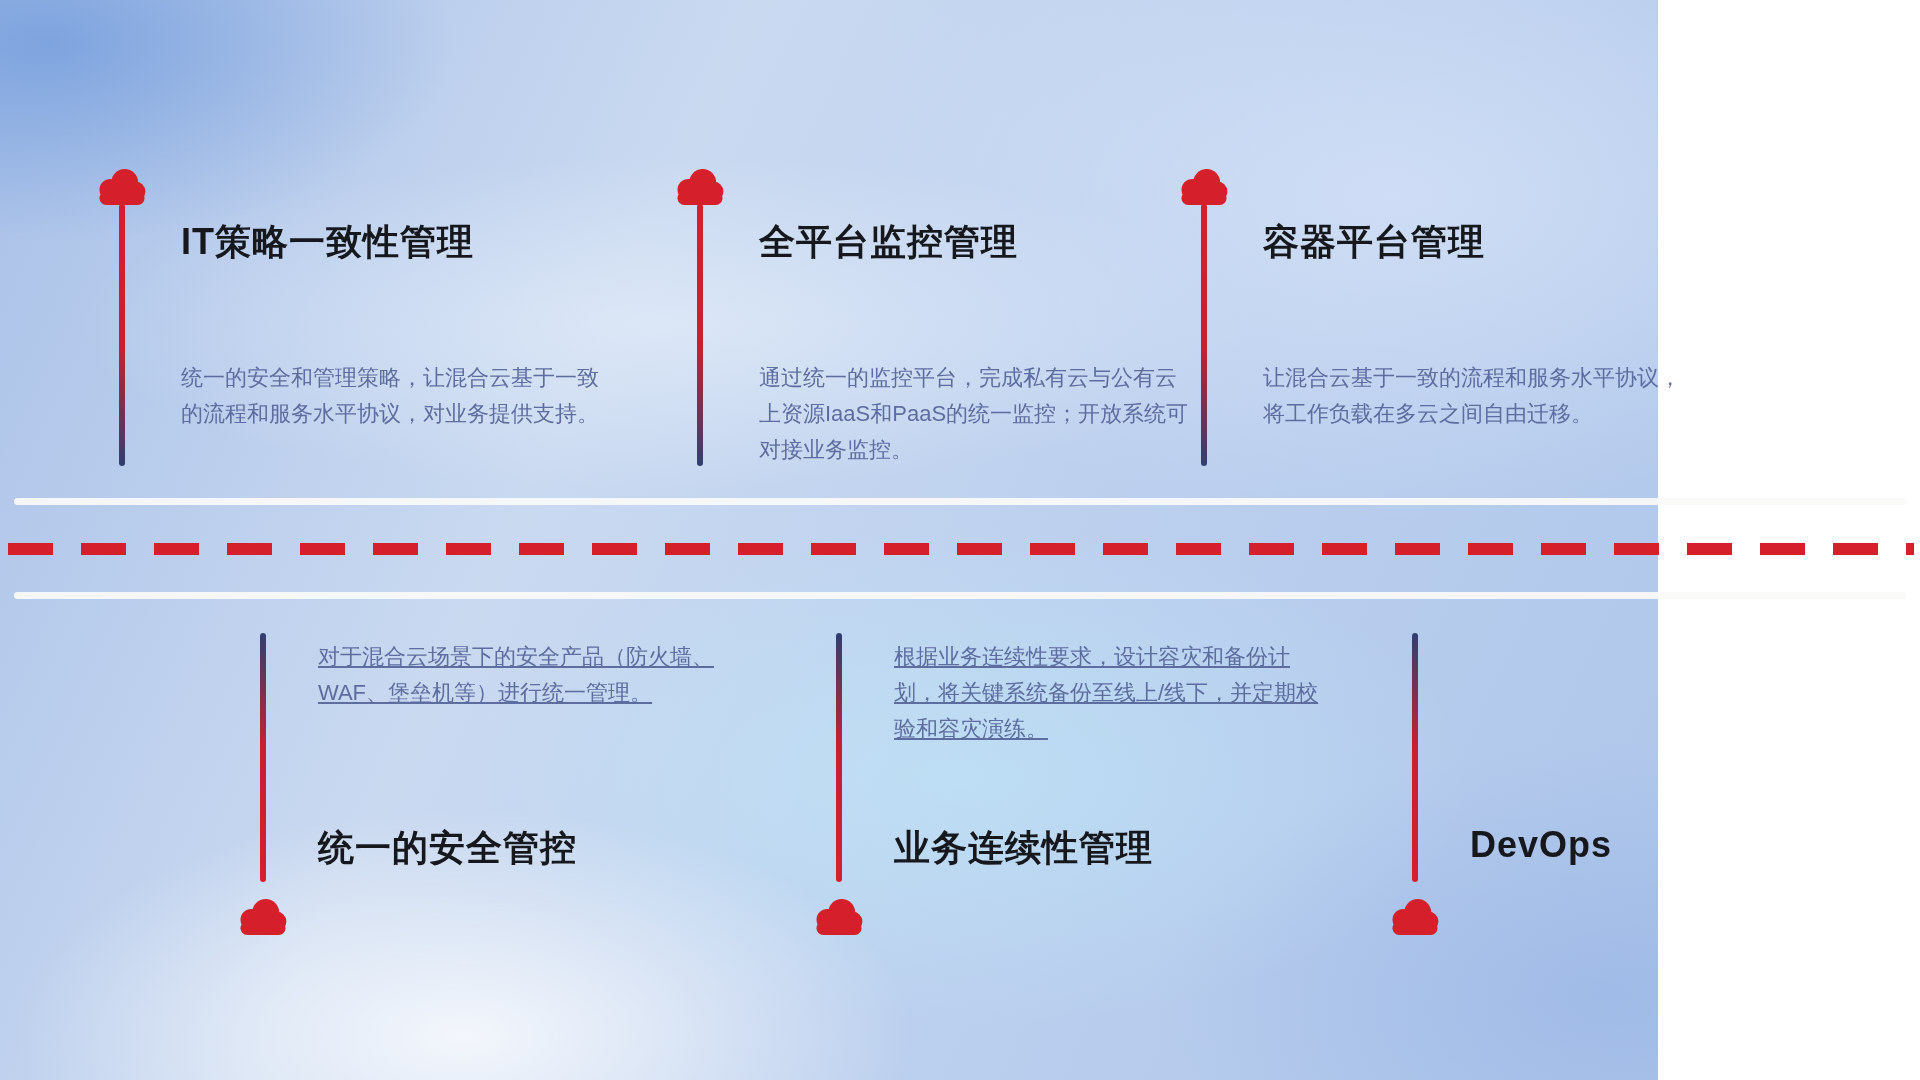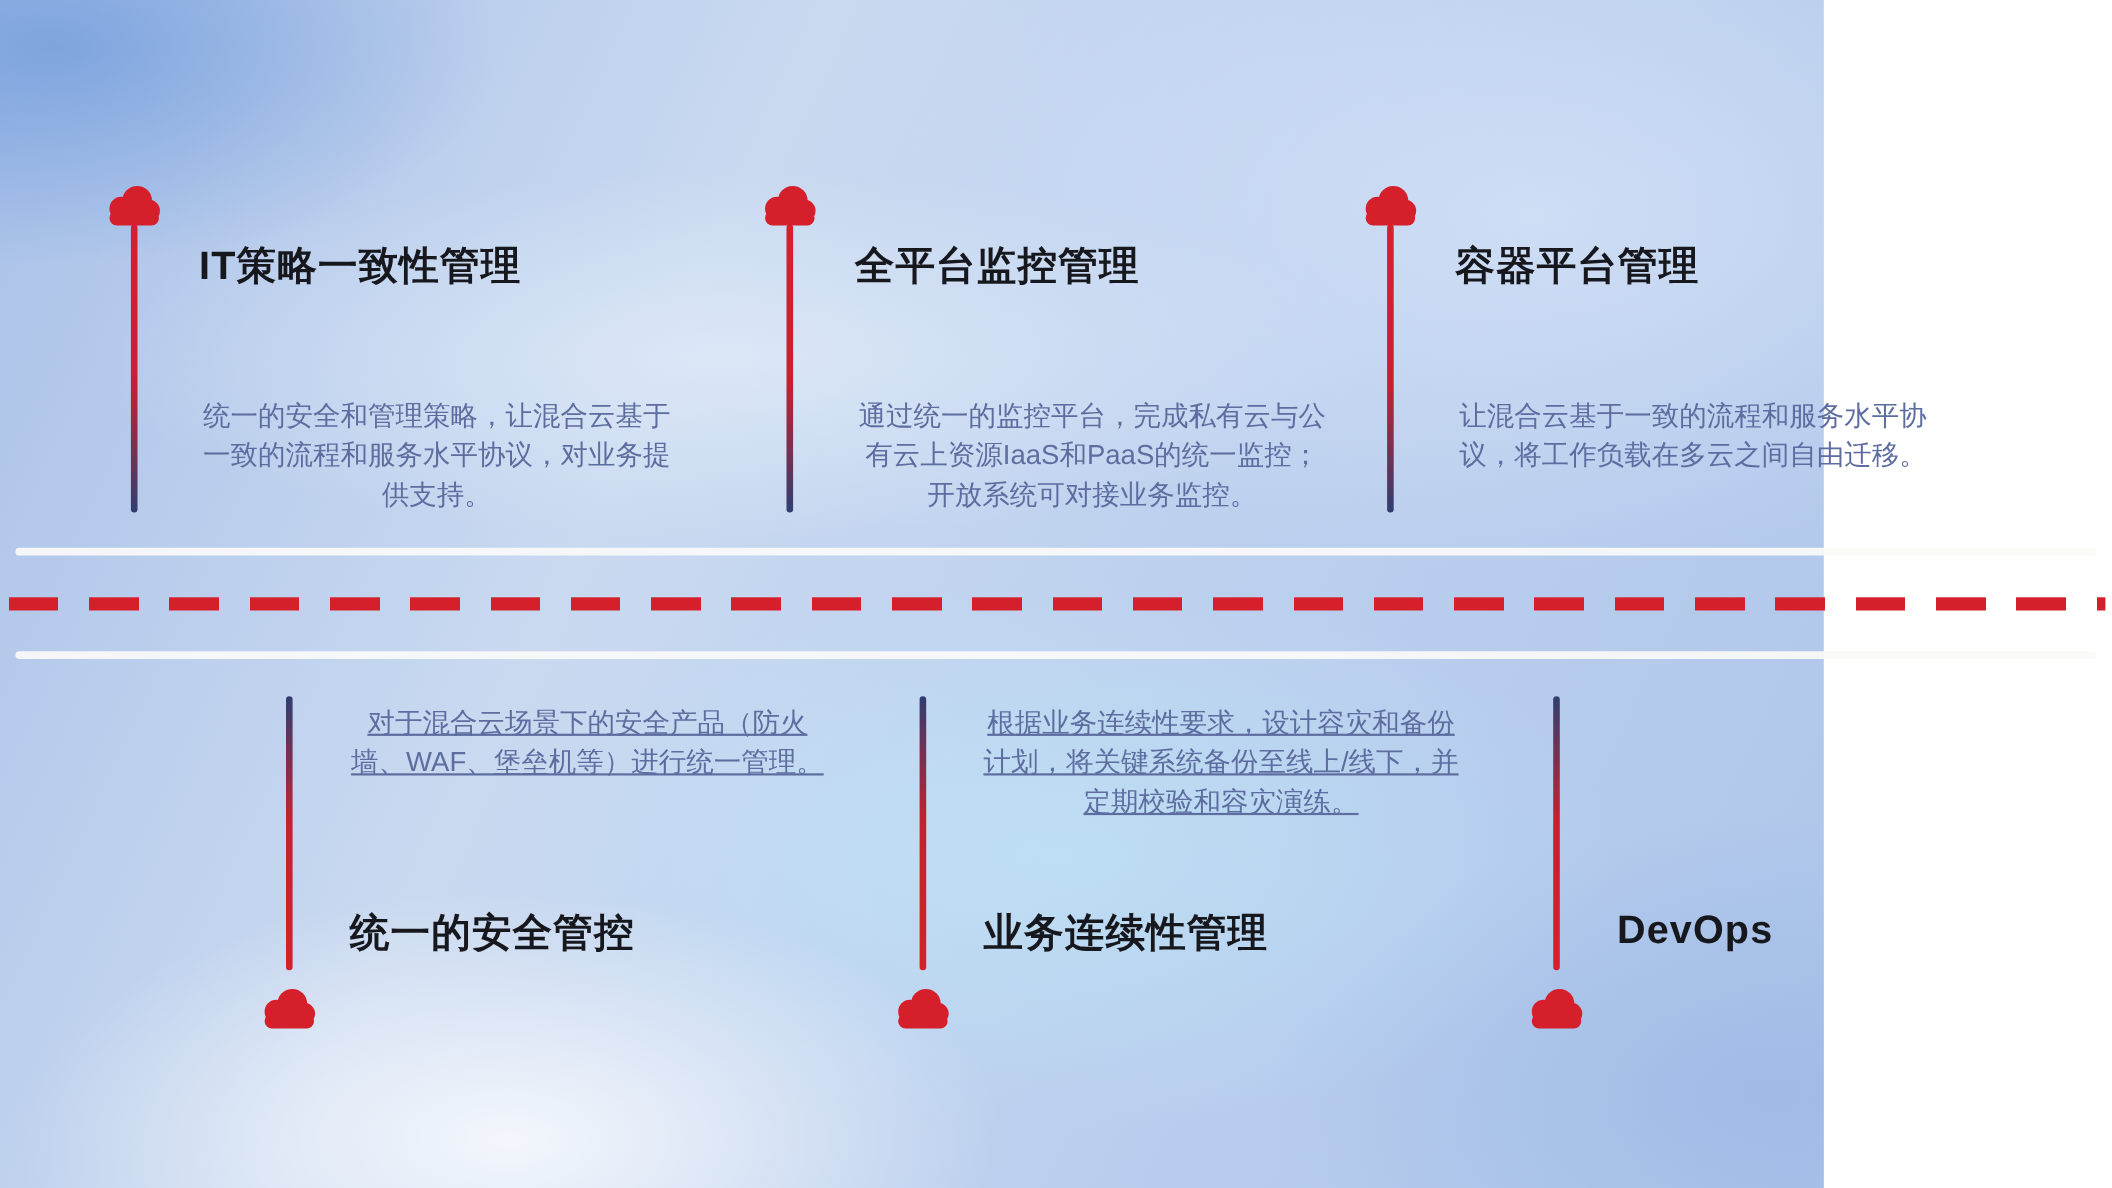--- a/index.html
+++ b/index.html
@@ -85,24 +85,23 @@
     letter-spacing: 1px;
     white-space: nowrap;
   }
   .item-top .title { left: 86px; top: 50px; }
   .item-bottom .title { left: 82px; top: 191px; }
 
   .desc {
     position: absolute;
     margin: 0;
     width: 432px;
-    font-size: 25px;
+    font-size: 22px;
     line-height: 36px;
     color: #5e6da0;
-    text-align: center;
   }
   .item-top .desc { left: 86px; top: 192px; }
   .item-bottom .desc { left: 82px; top: 6px; text-decoration: underline; }
 </style>
 </head>
 <body>
 
 <div class="canvas">
 
   <div class="road-edge" style="top:498px"></div>
@@ -116,35 +115,35 @@
         <circle cx="33" cy="16" r="15"></circle>
         <circle cx="45" cy="26" r="11"></circle>
         <rect x="5" y="26" width="50" height="15" rx="7.5"></rect>
       </g>
     </svg>
     <div class="pin"></div>
     <h2 class="title">IT策略一致性管理</h2>
     <p class="desc">统一的安全和管理策略，让混合云基于一致的流程和服务水平协议，对业务提供支持。</p>
   </section>
 
-  <section class="item item-top" style="left:691px">
+  <section class="item item-top" style="left:673px">
     <svg class="cloud" viewBox="0 0 60 42">
       <g fill="currentColor">
         <circle cx="17" cy="24" r="12"></circle>
         <circle cx="33" cy="16" r="15"></circle>
         <circle cx="45" cy="26" r="11"></circle>
         <rect x="5" y="26" width="50" height="15" rx="7.5"></rect>
       </g>
     </svg>
     <div class="pin"></div>
     <h2 class="title">全平台监控管理</h2>
     <p class="desc">通过统一的监控平台，完成私有云与公有云上资源IaaS和PaaS的统一监控；开放系统可对接业务监控。</p>
   </section>
 
-  <section class="item item-top" style="left:1237px">
+  <section class="item item-top" style="left:1177px">
     <svg class="cloud" viewBox="0 0 60 42">
       <g fill="currentColor">
         <circle cx="17" cy="24" r="12"></circle>
         <circle cx="33" cy="16" r="15"></circle>
         <circle cx="45" cy="26" r="11"></circle>
         <rect x="5" y="26" width="50" height="15" rx="7.5"></rect>
       </g>
     </svg>
     <div class="pin"></div>
     <h2 class="title">容器平台管理</h2>

